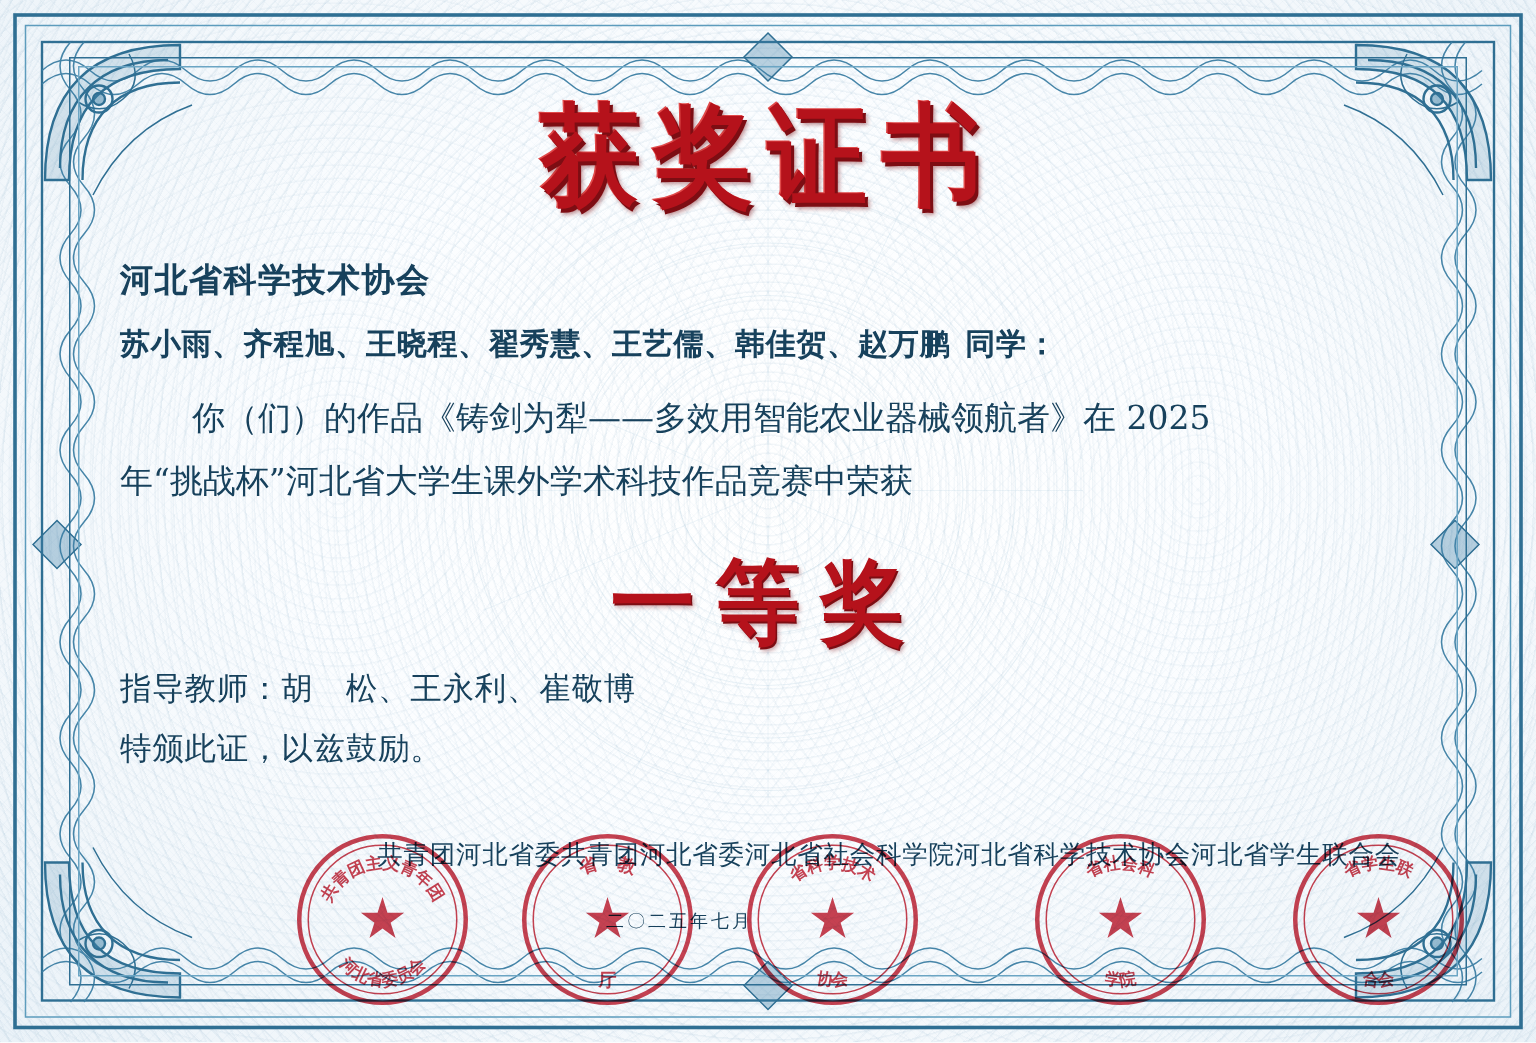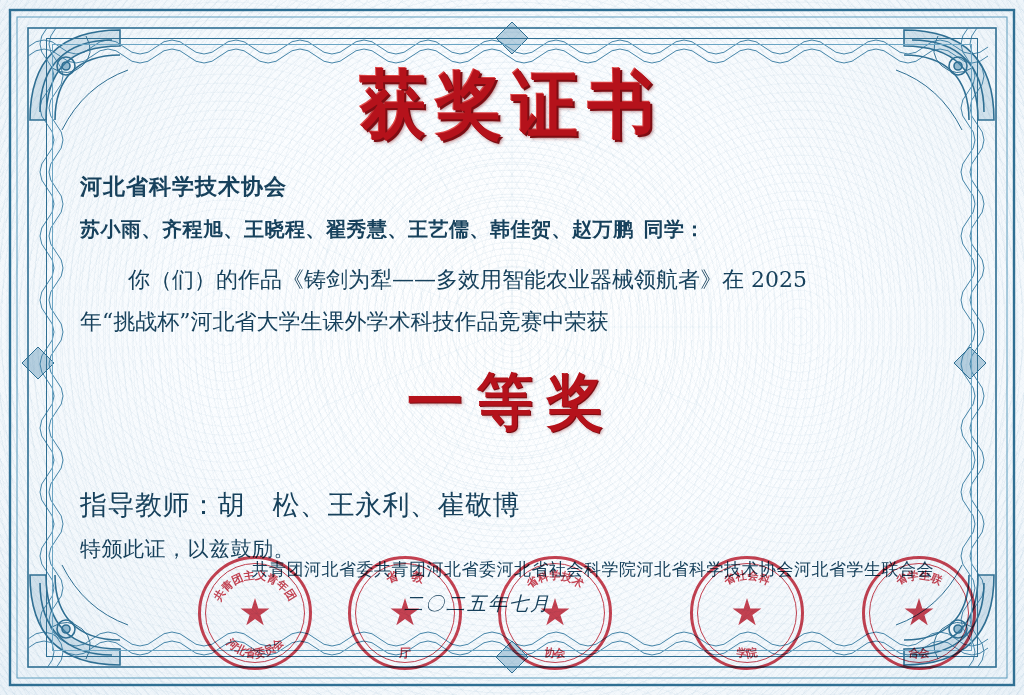--- a/index.html
+++ b/index.html
@@ -144,23 +144,22 @@
     font-weight: bold;
     letter-spacing: 14px;
     color: #b5121b;
     text-shadow:
       1px 1px 0 #7d0d13,
       2px 2px 3px rgba(120,10,15,0.35);
     transform: scaleY(1.1);
   }
 
   .teacher-line {
-    margin-top: 42px;
-    font-family: "DejaVu Serif", "Liberation Serif", serif;
-    font-size: 27px;
+    font-family: "DejaVu Serif", "Liberation Serif", serif;
+    font-size: 21px;
     color: #17415c;
     letter-spacing: 0.5px;
   }
   .grant-line {
     margin-top: 12px;
     font-family: "DejaVu Serif", "Liberation Serif", serif;
     font-size: 21px;
     color: #17415c;
     letter-spacing: 0.5px;
   }
@@ -177,26 +176,25 @@
     font-family: "DejaVu Serif", "Liberation Serif", serif;
     font-size: 17px;
     color: #17415c;
     letter-spacing: 0.5px;
   }
   .issuer { white-space: nowrap; }
 
   .date-line {
     position: absolute;
     left: 324px;
-    top: 545px;
-    font-family: "DejaVu Serif", "Liberation Serif", serif;
-    font-size: 19px;
+    top: 560px;
+    font-family: "DejaVu Serif", "Liberation Serif", serif;
+    font-size: 12px;
     color: #17415c;
     letter-spacing: 2px;
-    font-style: italic;
   }
 
   
   .seal {
     position: absolute;
     width: 108px;
     height: 108px;
     border-radius: 50%;
     border: 3.5px solid #c0182a;
     opacity: 0.82;

